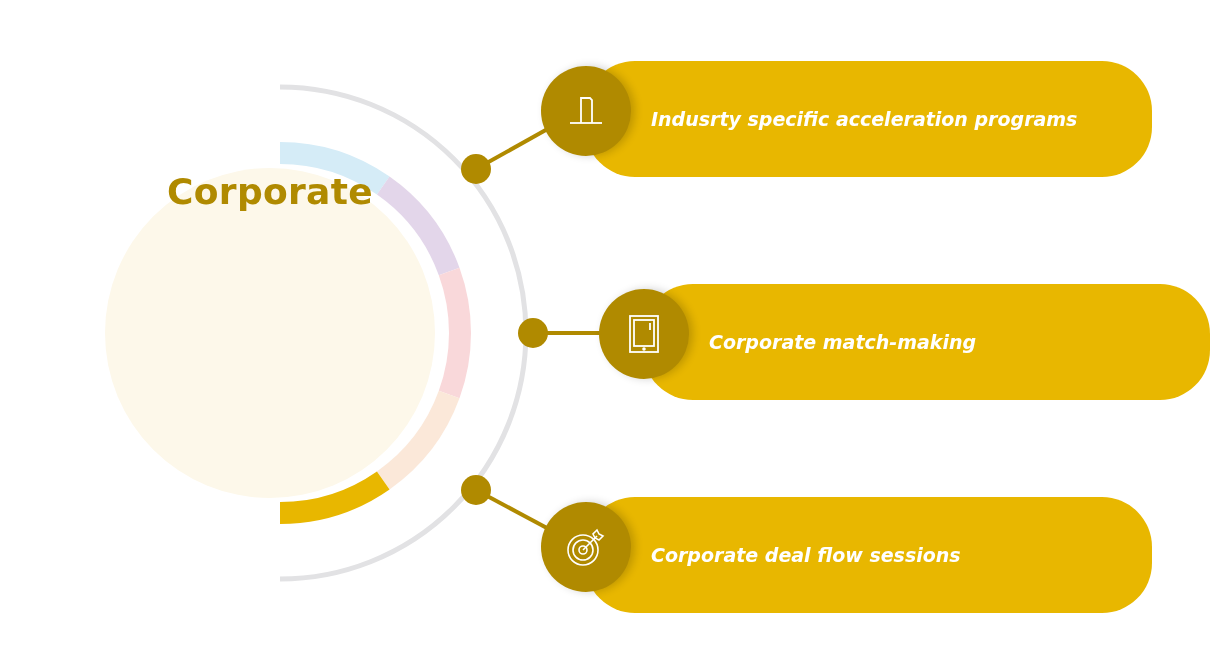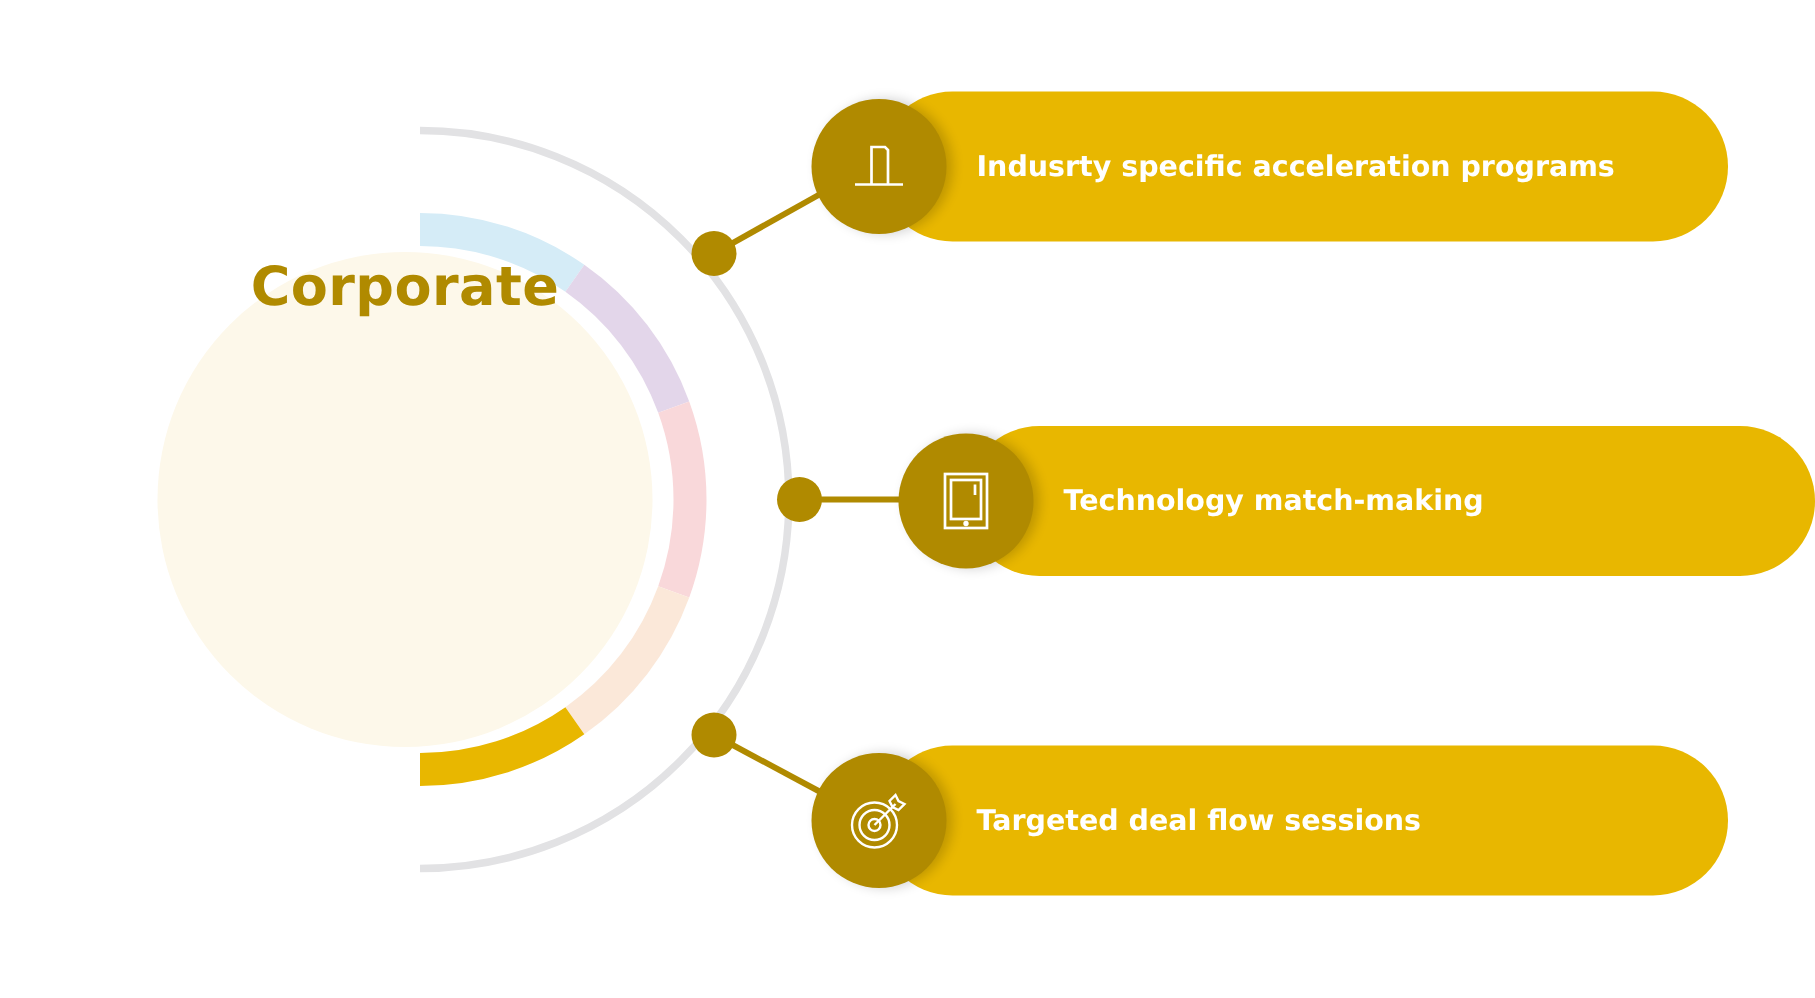--- a/index.html
+++ b/index.html
@@ -4,22 +4,22 @@
 <style>
   html, body { margin: 0; padding: 0; background: #ffffff; }
   body { width: 1210px; height: 665px; position: relative; overflow: hidden;
          font-family: "DejaVu Sans", "Liberation Sans", sans-serif; }
   #diagram { position: absolute; left: 0; top: 0; width: 1210px; height: 665px; }
   .hub { position: absolute; left: 105px; top: 168px; width: 330px; height: 330px;
          border-radius: 50%; background: #fdf8ea; display: flex; flex-direction: column;
          align-items: center; justify-content: space-between; }
   .hub-title { color: #b08a00; font-weight: bold; font-size: 36px; line-height: 48px;
                text-align: center; letter-spacing: 0.3px; }
-  .pill { position: absolute; height: 100px; border-radius: 50px; background: #e8b700;
-          display: flex; align-items: center; }
+  .pill { position: absolute; height: 116px; border-radius: 50px; background: #e8b700;
+          display: flex; align-items: center; font-style: italic; }
   .pill-label { color: #ffffff; font-weight: bold; font-size: 19px; white-space: nowrap; }
   .badge { position: absolute; width: 90px; height: 90px; border-radius: 50%;
            background: #b08a00; display: flex; align-items: center; justify-content: center;
            box-shadow: 4px 0 8px rgba(0,0,0,0.18); }
   .badge svg { width: 46px; height: 46px; }
 </style>
 </head>
 <body>
 
 <svg id="diagram" viewBox="0 0 1210 665">
@@ -52,33 +52,33 @@
   <span class="pill-label" style="margin-left:66px;">Indusrty specific acceleration programs</span>
 </div>
 <div class="badge" style="left:541px; top:66px;">
   <svg viewBox="0 0 46 46" fill="none" stroke="#ffffff" stroke-width="1.8">
     <path d="M18 35 V10 H27 L29 12 V35"></path>
     <line x1="7" y1="35" x2="39" y2="35"></line>
   </svg>
 </div>
 
 <div class="pill" style="left:643px; top:284px; width:567px;">
-  <span class="pill-label" style="margin-left:66px;">Technology match-making</span>
+  <span class="pill-label" style="margin-left:66px;">Corporate match-making</span>
 </div>
 <div class="badge" style="left:599px; top:289px;">
   <svg viewBox="0 0 46 46" fill="none" stroke="#ffffff" stroke-width="1.8">
     <rect x="9" y="5" width="28" height="36"></rect>
     <rect x="13" y="9" width="20" height="26"></rect>
     <line x1="29" y1="12" x2="29" y2="19"></line>
     <circle cx="23" cy="38" r="0.9" fill="#ffffff"></circle>
   </svg>
 </div>
 
 <div class="pill" style="left:585px; top:497px; width:567px;">
-  <span class="pill-label" style="margin-left:66px;">Targeted deal flow sessions</span>
+  <span class="pill-label" style="margin-left:66px;">Corporate deal flow sessions</span>
 </div>
 <div class="badge" style="left:541px; top:502px;">
   <svg viewBox="0 0 46 46" fill="none" stroke="#ffffff" stroke-width="1.6">
     <circle cx="20" cy="26" r="15"></circle>
     <circle cx="20" cy="26" r="10"></circle>
     <circle cx="20" cy="26" r="4"></circle>
     <line x1="20" y1="26" x2="34" y2="12"></line>
     <path d="M30 10 L32 14 L36 16 L40 12 L36 10 L34 6 Z"></path>
   </svg>
 </div>

